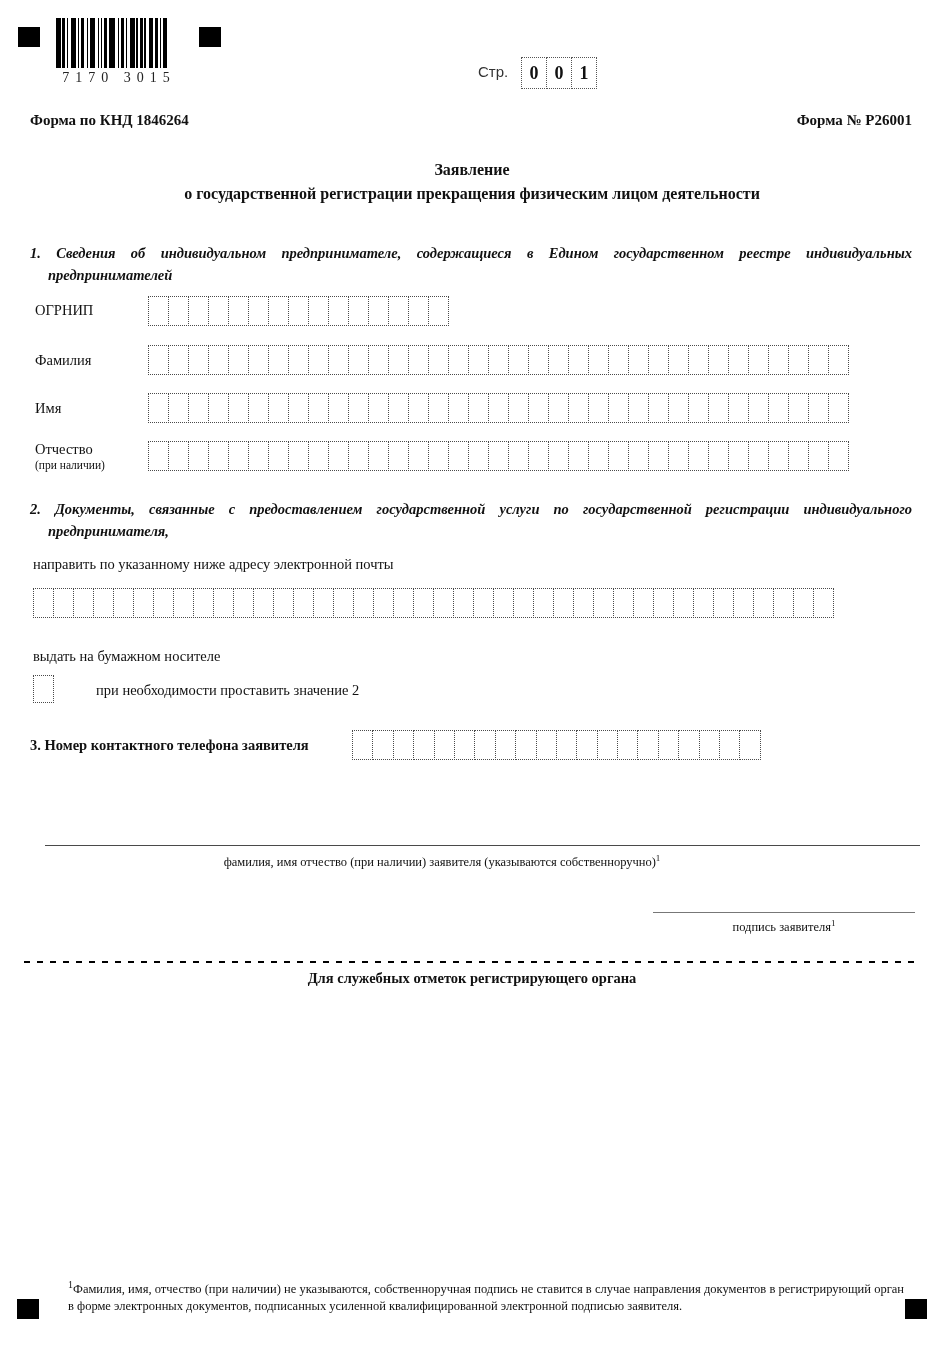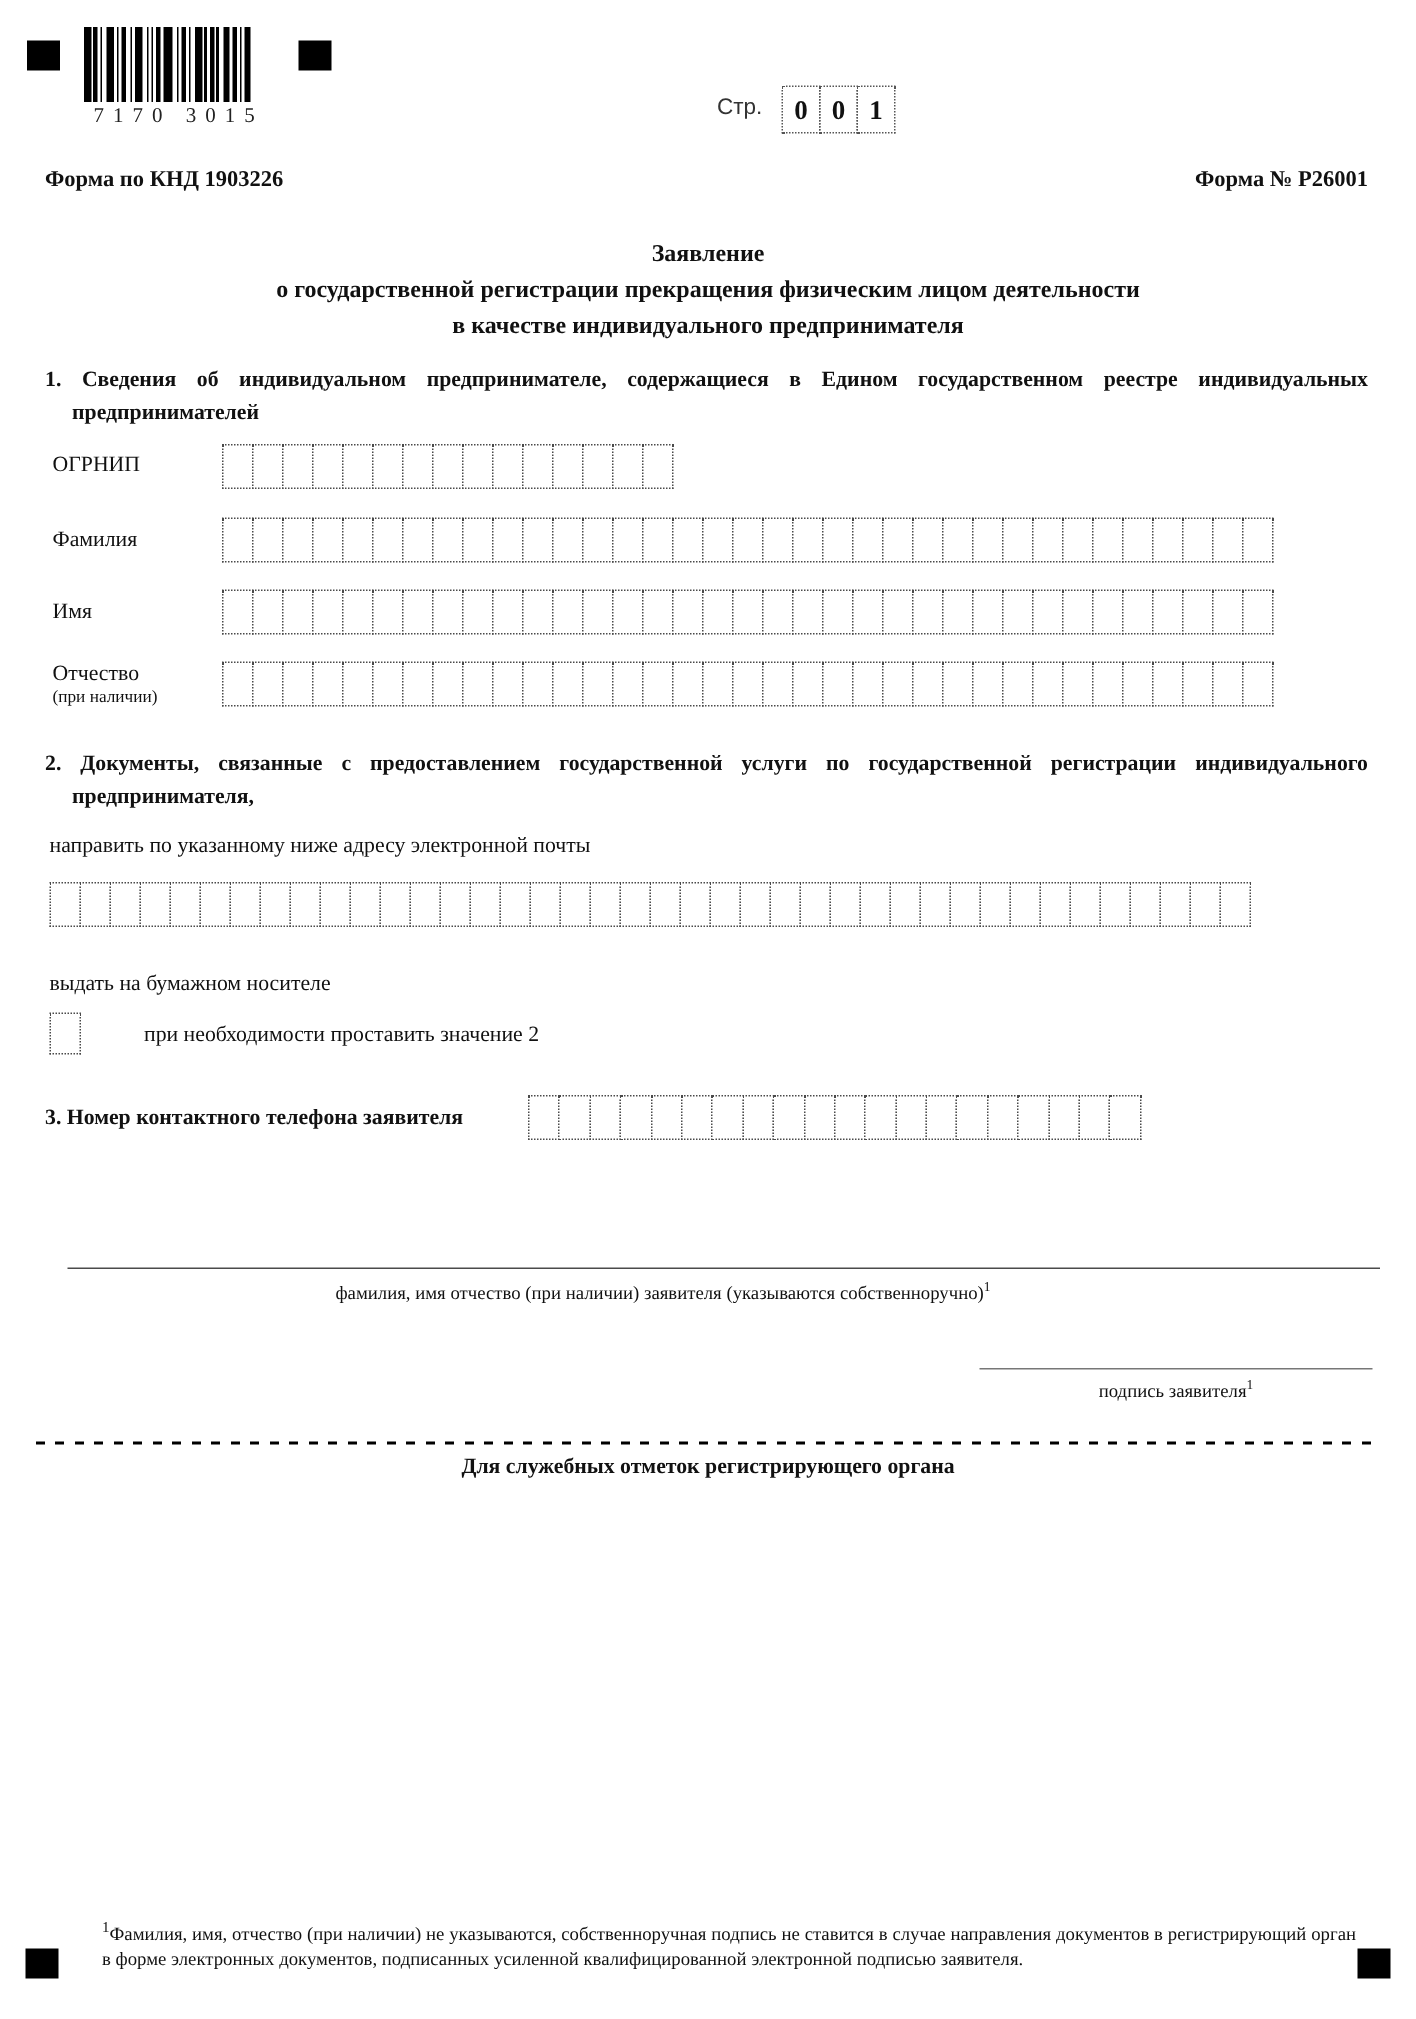--- a/index.html
+++ b/index.html
@@ -56,21 +56,21 @@
 
   
   .title { position: absolute; left: 0; right: 0; top: 158px; text-align: center;
     font-weight: bold; font-size: 16px; line-height: 24px; }
 
   
   .sec-heading {
     position: absolute; left: 30px; right: 32px;
     font-weight: bold; font-size: 14.5px; line-height: 22px;
     text-align: justify;
-    padding-left: 18px; text-indent: -18px;
+    padding-left: 18px; text-indent: -18px; font-style: italic;
   }
   .plain { position: absolute; font-size: 14.5px; }
   .small-note { position: absolute; font-size: 11.5px; }
 
   
   .cellgrid { display: flex; position: absolute; }
   .cellgrid .cell {
     width: 21px; height: 30px; border: 1px dotted #4a4a4a; margin-left: -1px;
     background: #fff;
   }
@@ -164,28 +164,27 @@
 
   <div class="page-num-label">Стр.</div>
   <div class="page-num-cells">
     <div class="pcell">0</div>
     <div class="pcell">0</div>
     <div class="pcell">1</div>
   </div>
 
 
   <div class="form-line">
-    <span>Форма по КНД 1903226</span>
+    <span>Форма по КНД 1846264</span>
     <span>Форма № Р26001</span>
   </div>
 
   <div class="title">
     <div>Заявление</div>
     <div>о государственной регистрации прекращения физическим лицом деятельности</div>
-    <div>в качестве индивидуального предпринимателя</div>
   </div>
 
   <div class="sec-heading" style="top:242px;">1. Сведения об индивидуальном предпринимателе, содержащиеся в Едином государственном реестре индивидуальных предпринимателей</div>
 
   <div class="plain" style="left:35px; top:302px;">ОГРНИП</div>
   <div class="cellgrid" style="left:148px; top:296px;">
       <span class="cell"></span>
       <span class="cell"></span>
       <span class="cell"></span>
       <span class="cell"></span>

